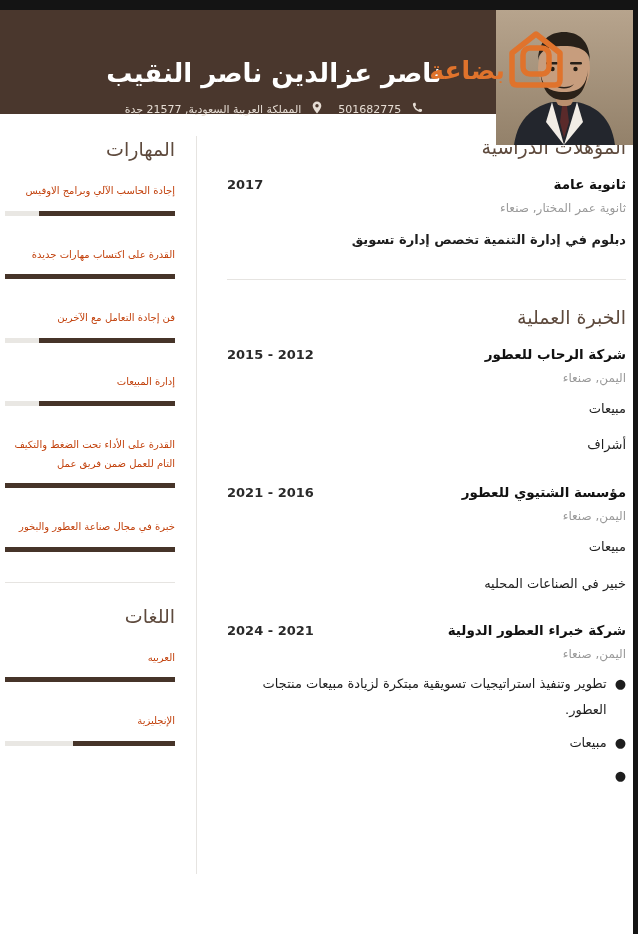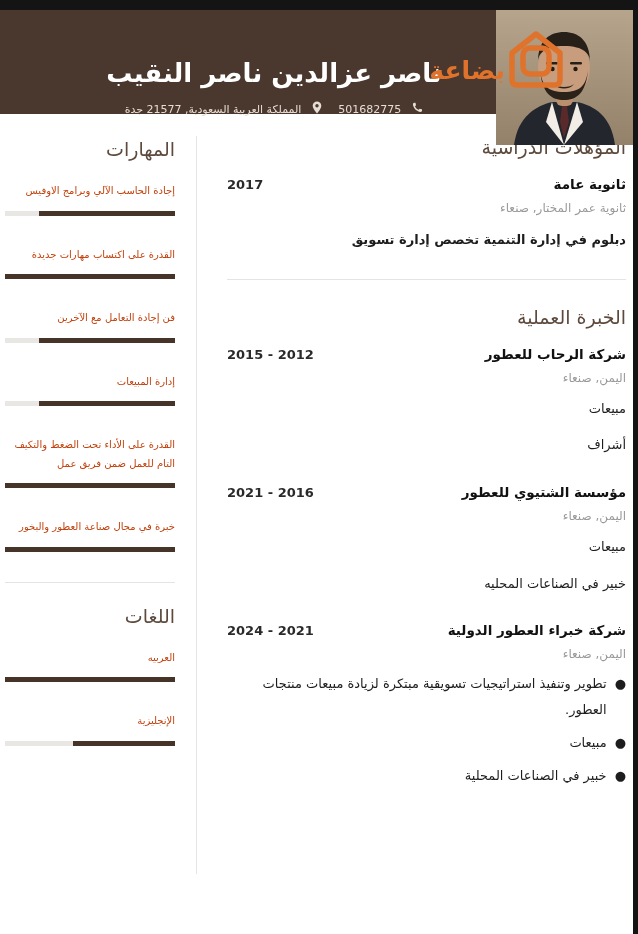--- a/index.html
+++ b/index.html
@@ -184,21 +184,20 @@
               <li>
                 <span class="dot">●</span>
                 <span>تطوير وتنفيذ استراتيجيات تسويقية مبتكرة لزيادة مبيعات منتجات العطور.</span>
               </li>
               <li>
                 <span class="dot">●</span>
                 <span>مبيعات</span>
               </li>
               <li>
                 <span class="dot">●</span>
-                <span>خبير في الصناعات المحلية</span>
               </li>
             </ul>
           </div>
         </div>
     </section>
   </main>
 
   <aside class="sidebar">
     <section class="side-block">
       <h2 class="sec-title">المهارات</h2>

